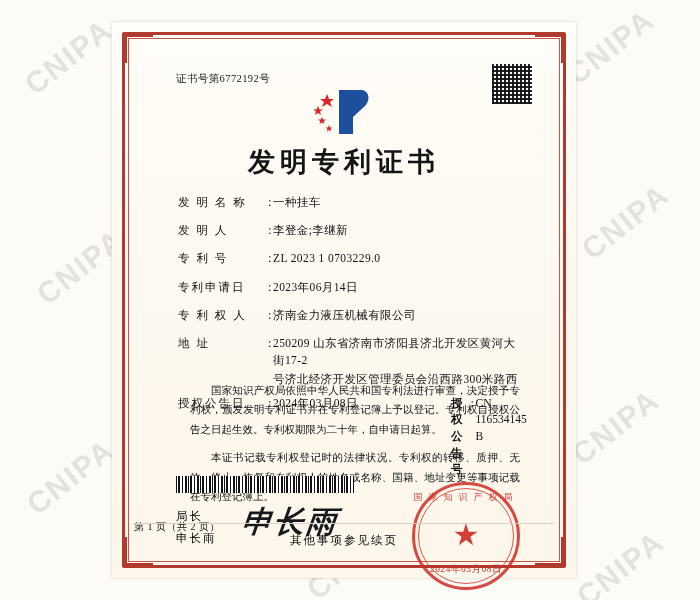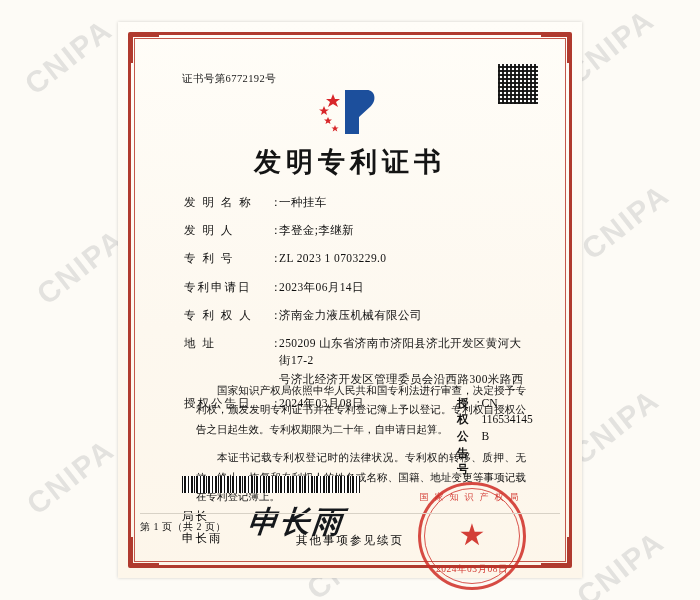--- a/index.html
+++ b/index.html
@@ -26,21 +26,21 @@
     font-family: "Liberation Sans", sans-serif;
     font-weight: bold;
     font-size: 30px;
     letter-spacing: 2px;
     transform: rotate(-38deg);
     user-select: none;
     pointer-events: none;
   }
   .cert {
     position: absolute;
-    left: 118px;
+    left: 112px;
     top: 22px;
     width: 464px;
     height: 556px;
     background: linear-gradient(180deg,#fffdf8 0%, #fdf8ef 55%, #fdf6ea 100%);
     box-shadow: 0 0 3px rgba(0,0,0,0.18);
   }
   
   .border-outer {
     position: absolute;
     left: 10px; top: 10px; right: 10px; bottom: 10px;
@@ -238,21 +238,21 @@
   }
   .footer-note {
     position: absolute;
     left: 0; right: 0;
     bottom: 8px;
     text-align: center;
     font-size: 11.5px;
     color: #111;
     letter-spacing: 2px;
     border-top: 1px solid #d8d2c6;
-    padding-top: 19px;
+    padding-top: 9px;
   }
 </style>
 </head>
 <body>
 
 <div class="page">
 
   <div class="wm" style="left:18px;  top:40px;">CNIPA</div>
   <div class="wm" style="left:560px; top:30px;">CNIPA</div>
   <div class="wm" style="left:30px;  top:250px;">CNIPA</div>

